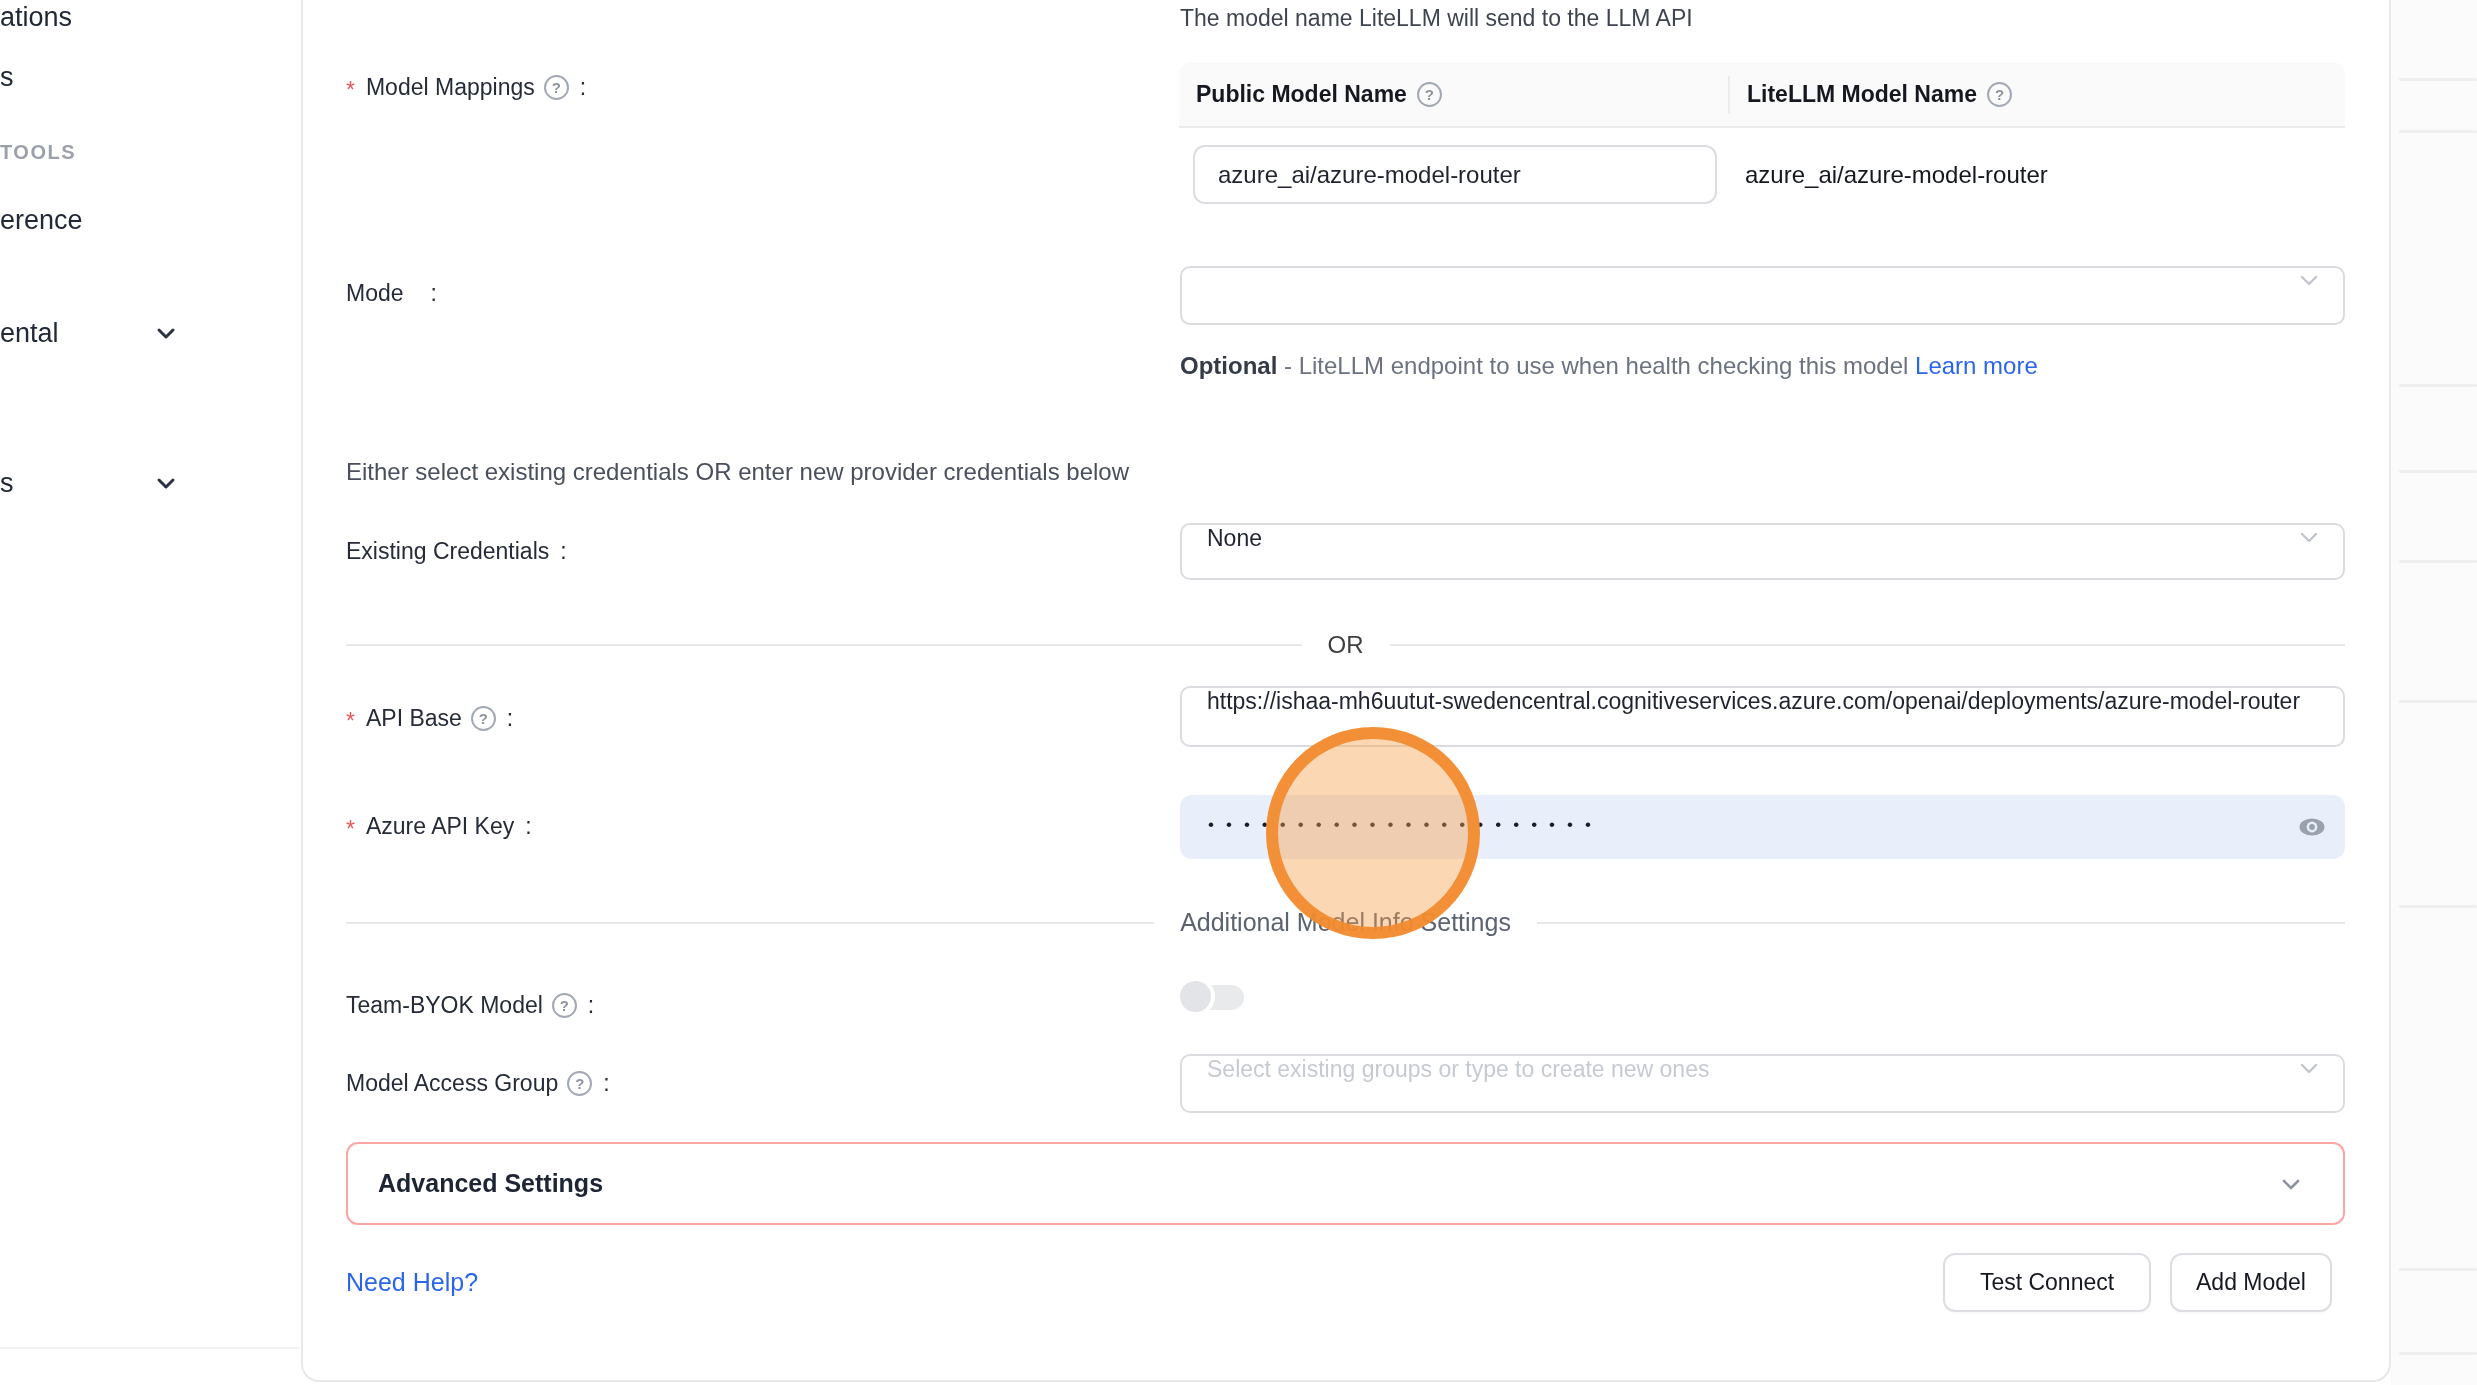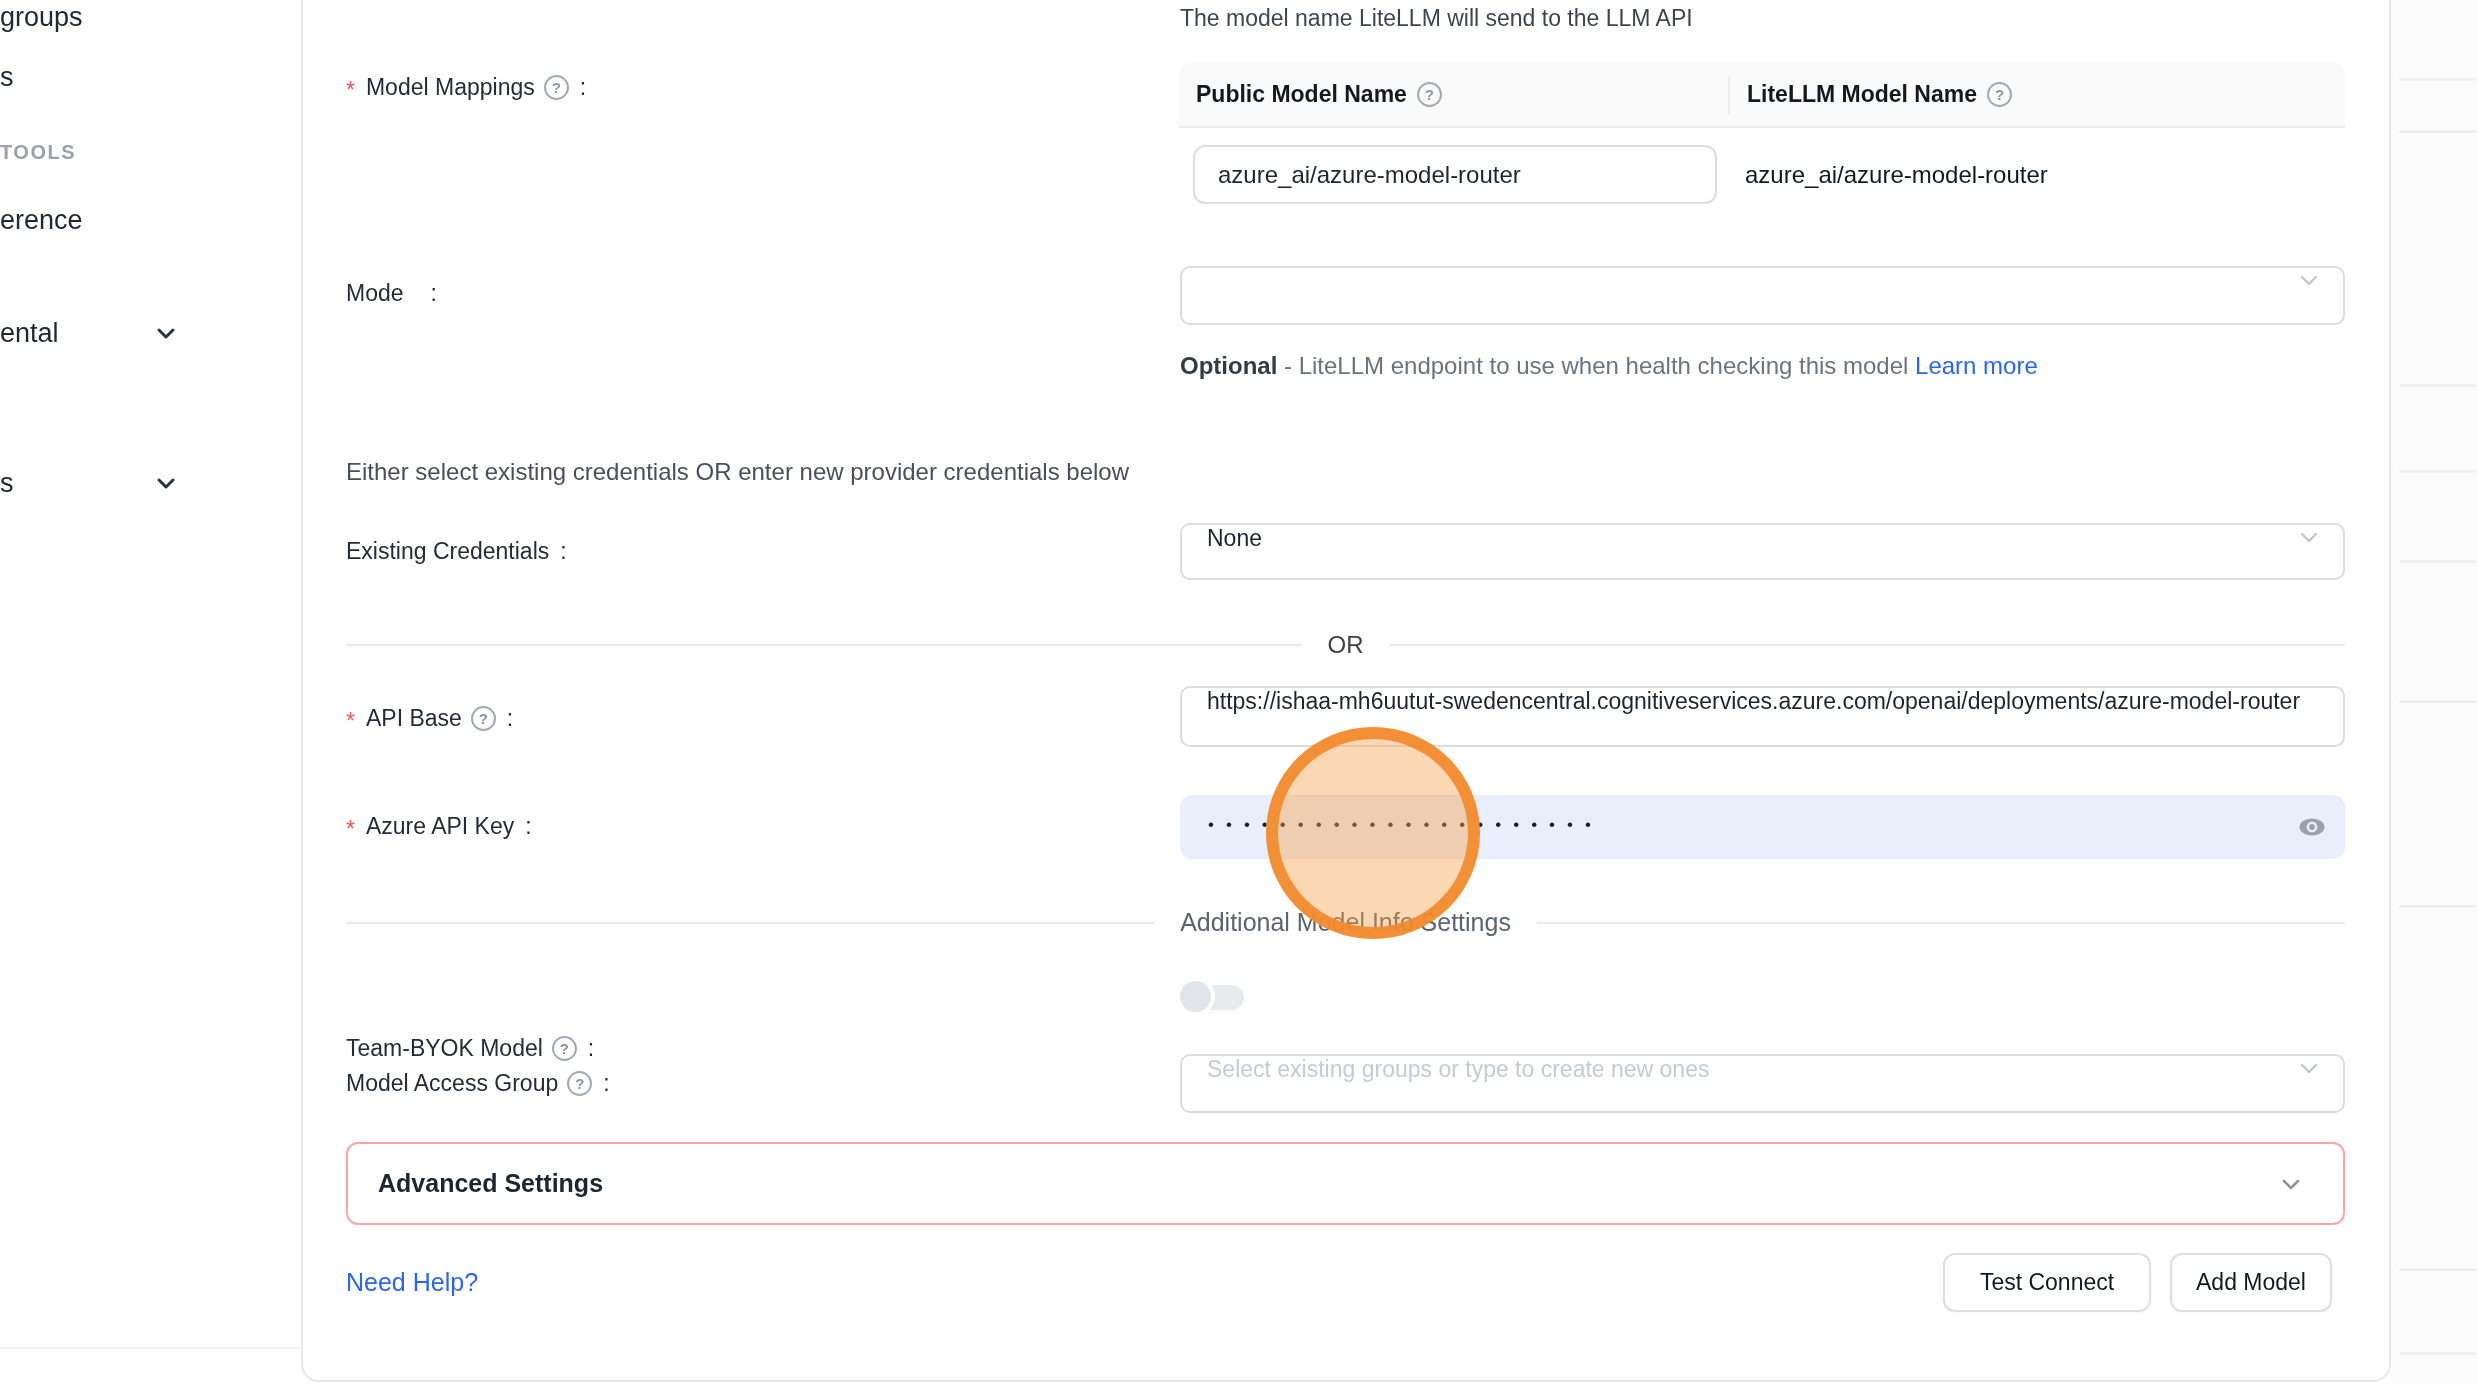--- a/index.html
+++ b/index.html
@@ -86,21 +86,21 @@
     border:12px solid rgba(242,138,44,0.92); background:rgba(247,160,73,0.42); pointer-events:none; }
 
   svg { display:block; }
 </style>
 </head>
 <body>
 
 <div id="stage">
 
   <div>
-    <div class="side-item" style="top:2px;"><span>groups</span></div>
+    <div class="side-item" style="top:2px;"><span>ations</span></div>
     <div class="side-item" style="top:62px;"><span>s</span></div>
     <div class="side-section" style="top:141px;"><span>TOOLS</span></div>
     <div class="side-item" style="top:205px;"><span>erence</span></div>
     <div class="side-item" style="top:318px;"><span>ental</span></div>
     <span class="side-chev" style="top:320px;">
       <svg width="26" height="26" viewBox="0 0 26 26">
           <polyline points="6,10 13,17 20,10" fill="none" stroke="#2a3140" stroke-width="3" stroke-linecap="round" stroke-linejoin="round"></polyline>
         </svg>
     </span>
     <div class="side-item" style="top:468px;"><span>s</span></div>
@@ -214,21 +214,21 @@
       </svg>
     </span>
   </div>
 
   <div class="tdivider" id="add-div">
     <div class="line"></div>
     <div class="dtext">Additional Model Info Settings</div>
     <div class="line"></div>
   </div>
 
-  <div class="label" style="top:1035px;">
+  <div class="label" style="top:992px;">
     <span>Team-BYOK Model</span>
     <span class="help-circle">?</span>
     <span class="colon">:</span>
   </div>
   <div id="byok-toggle">
     <div id="byok-track"></div>
     <div id="byok-knob"></div>
   </div>
 
   <div class="label" style="top:1070px;">

